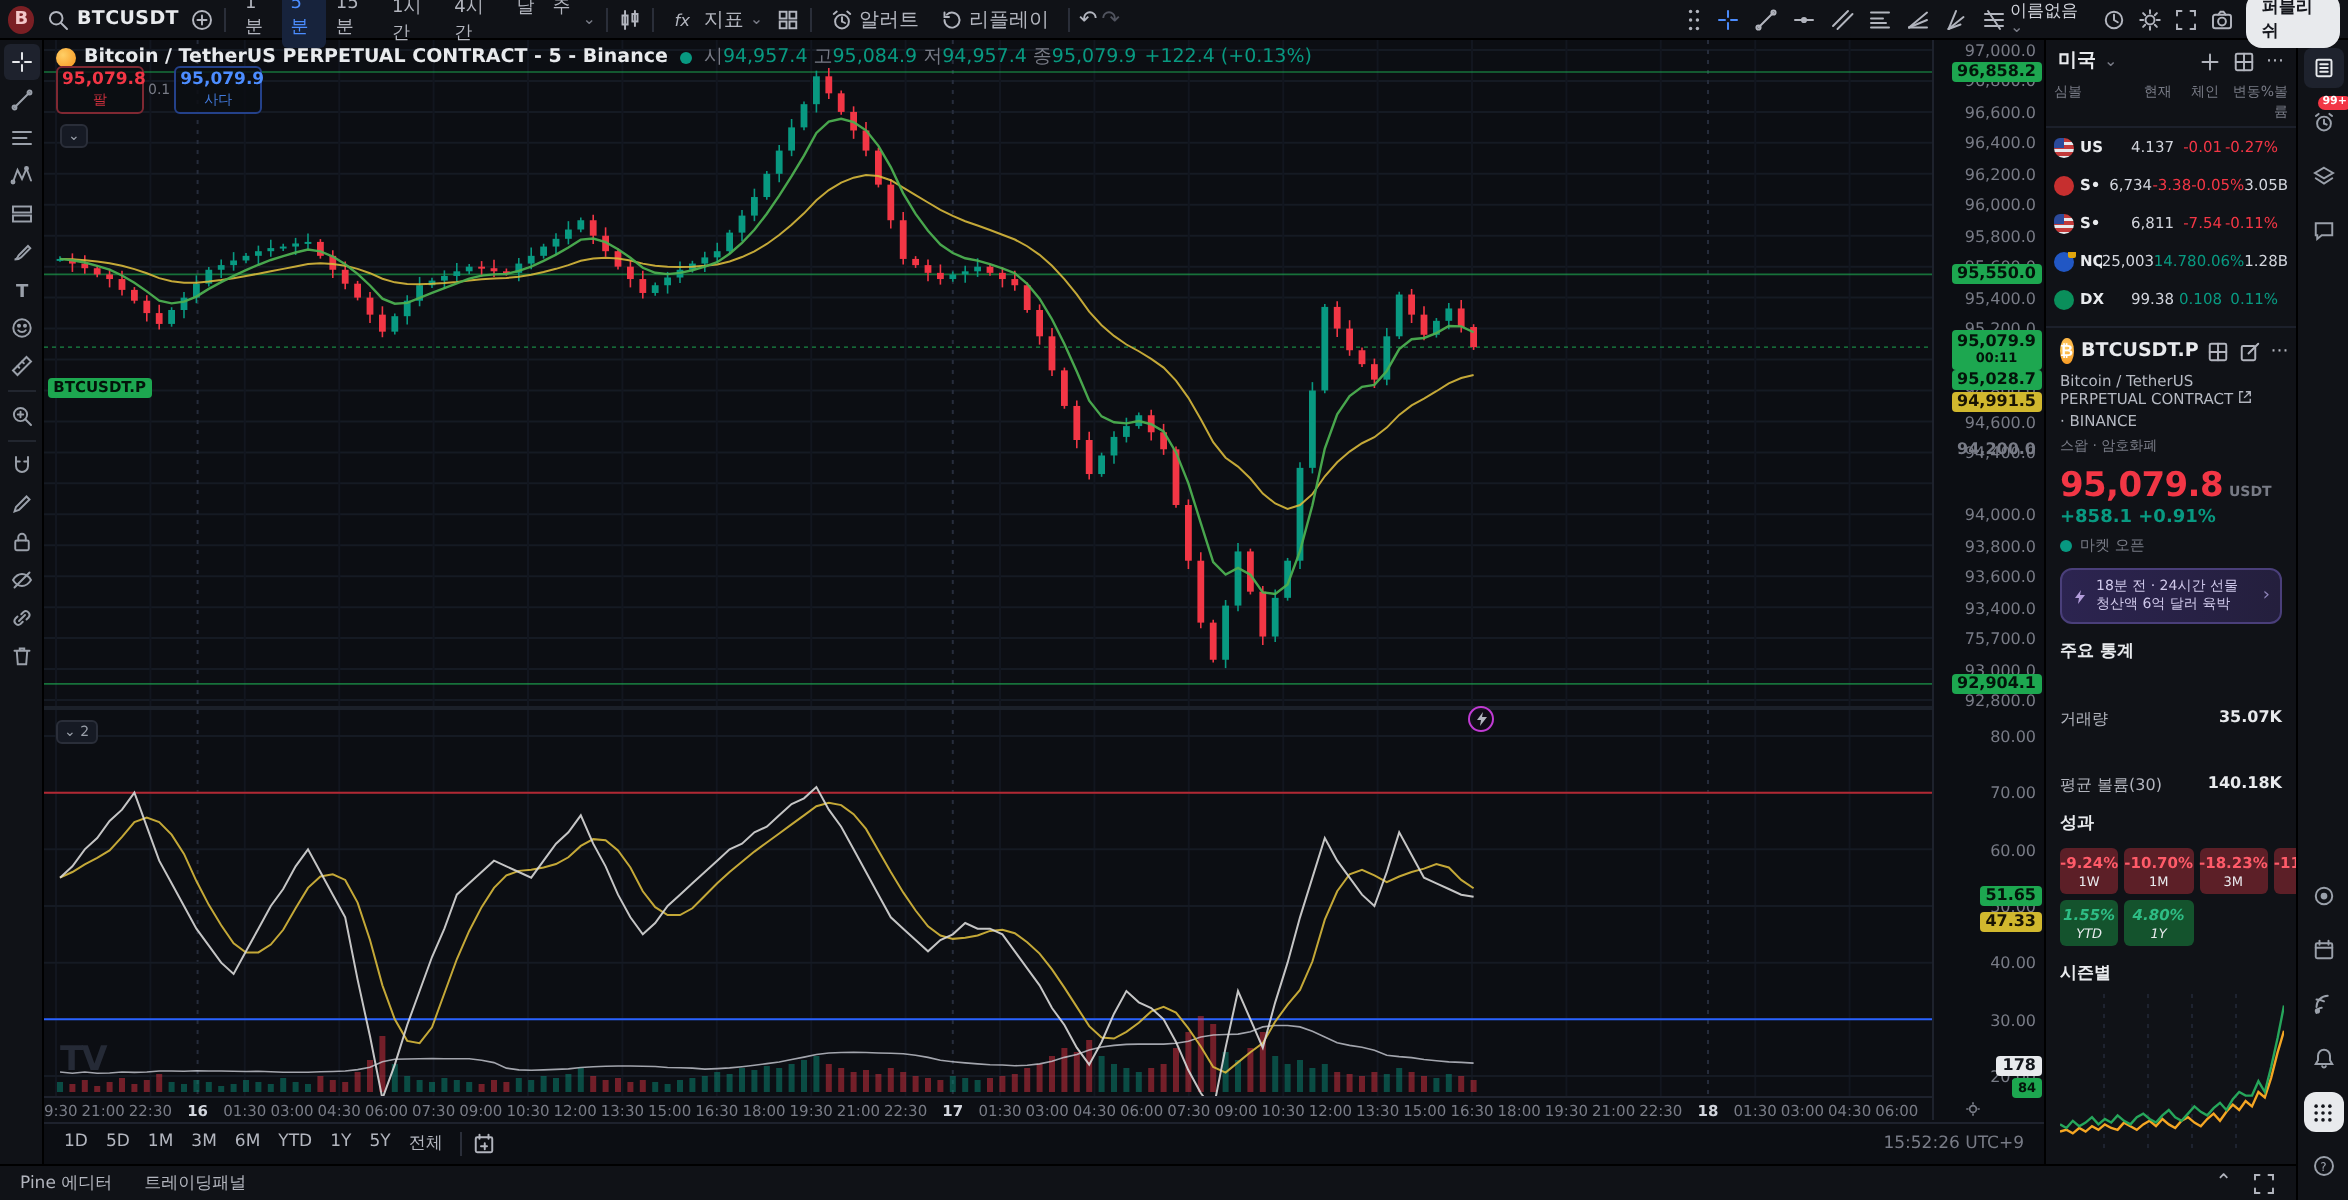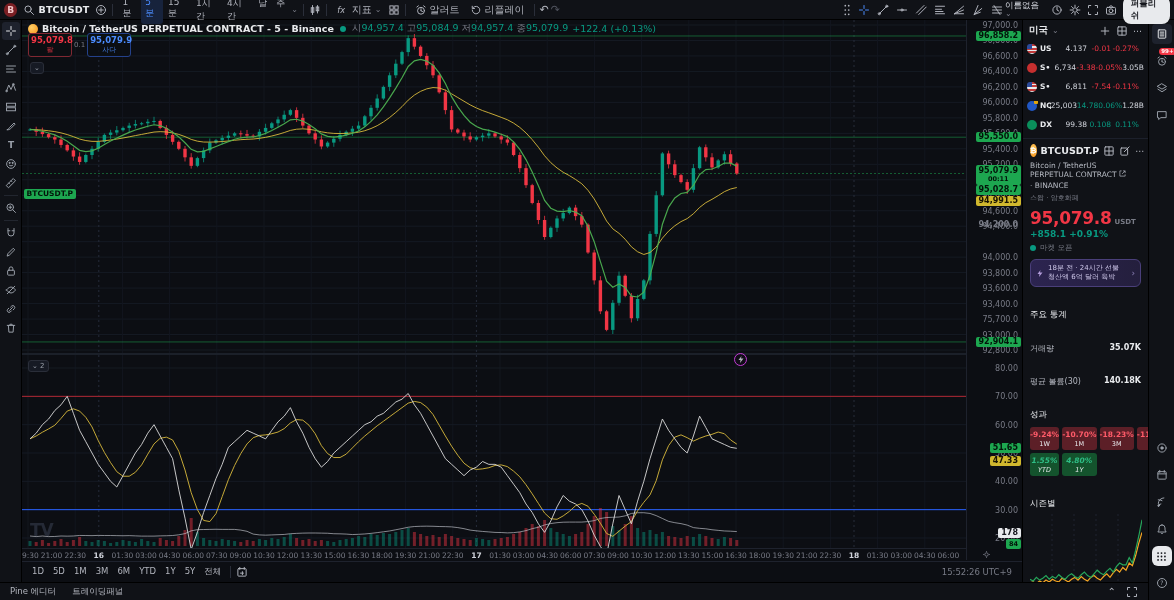--- a/index.html
+++ b/index.html
@@ -94,21 +94,21 @@
   #d-price{margin-top:5px;display:flex;align-items:baseline;gap:3px;}
   #d-price .big{color:#f23645;font-size:17px;font-weight:bold;letter-spacing:-.3px;}
   #d-price .cur{color:#787b86;font-size:7px;font-weight:bold;}
   #d-chg{color:#089981;font-size:9px;font-weight:bold;margin-top:1px;}
   #d-mkt{display:flex;align-items:center;gap:4px;color:#787b86;font-size:7.5px;margin-top:4px;}
   #d-mkt i{width:6px;height:6px;border-radius:50%;background:#089981;}
   #d-news{margin-top:6px;background:linear-gradient(90deg,#2c2450,#241f3d);border:1px solid #4a3f7a;border-radius:6px;padding:4px 5px;display:flex;gap:4px;align-items:center;cursor:pointer;}
   #d-news .nt{color:#cfc8ea;font-size:7px;line-height:9px;flex:1;}
   #d-news .zap{color:#b39ddb;flex:none;}
   #d-news .ar{color:#8d82b8;font-size:9px;}
-  .sec-title{color:#e8eaed;font-weight:normal;font-size:8.5px;margin-top:22px;}
+  .sec-title{color:#e8eaed;font-weight:bold;font-size:8.5px;margin-top:8px;}
   .stat-row{display:flex;justify-content:space-between;margin-top:22px;font-size:8px;}
   .stat-row .l{color:#b2b5be;}
   .stat-row .v{color:#e8eaed;font-weight:bold;}
   #perf{display:grid;grid-template-columns:1fr 1fr 1fr 1fr;gap:3px;margin-top:6px;}
   .pf{border-radius:3px;text-align:center;padding:3px 0 2px 0;}
   .pf .v{font-size:7.5px;font-weight:bold;}
   .pf .p{font-size:6.5px;color:#e8eaed;margin-top:1px;}
   .pf.neg{background:#5c1f27;}.pf.neg .v{color:#ff5b69;}
   .pf.pos{background:#14532d;font-style:italic;}.pf.pos .v{color:#2ebd85;}
   #seasonal-chart{margin-top:4px;}
@@ -998,20 +998,27 @@
         <span class="ic">
             <svg width="12" height="12" viewBox="0 0 16 16" fill="none" stroke="currentColor" stroke-width="1.3" stroke-linecap="round">
               <rect x="2.5" y="2.5" width="11" height="11" rx="1"></rect>
               <line x1="8" y1="2.5" x2="8" y2="13.5"></line>
               <line x1="2.5" y1="8" x2="13.5" y2="8"></line>
             </svg>
           </span>
         <span class="ic" style="font-size:9px;">⋯</span>
       </span>
     </div>
+    <div id="wl-cols">
+        <span style="width: 34px;">심볼</span>
+        <span style="width: 26px; text-align: right;">현재</span>
+        <span style="width: 24px; text-align: right;">체인</span>
+        <span style="width: 28px; text-align: right;">변동%</span>
+        <span style="text-align: right; flex: 1 1 0%;">볼륨</span>
+      </div>
     <div id="wl-rows">
         <div class="wl-row">
           <span class="wl-sym">
             <span class="flagc fl-us"></span>
             <span>US</span>
           </span>
           <span class="wl-v wl-last">4.137</span>
           <span class="wl-v wl-chg down">-0.01</span>
           <span class="wl-v wl-chgp down">-0.27%</span>
           <span class="wl-v wl-vol"></span>

